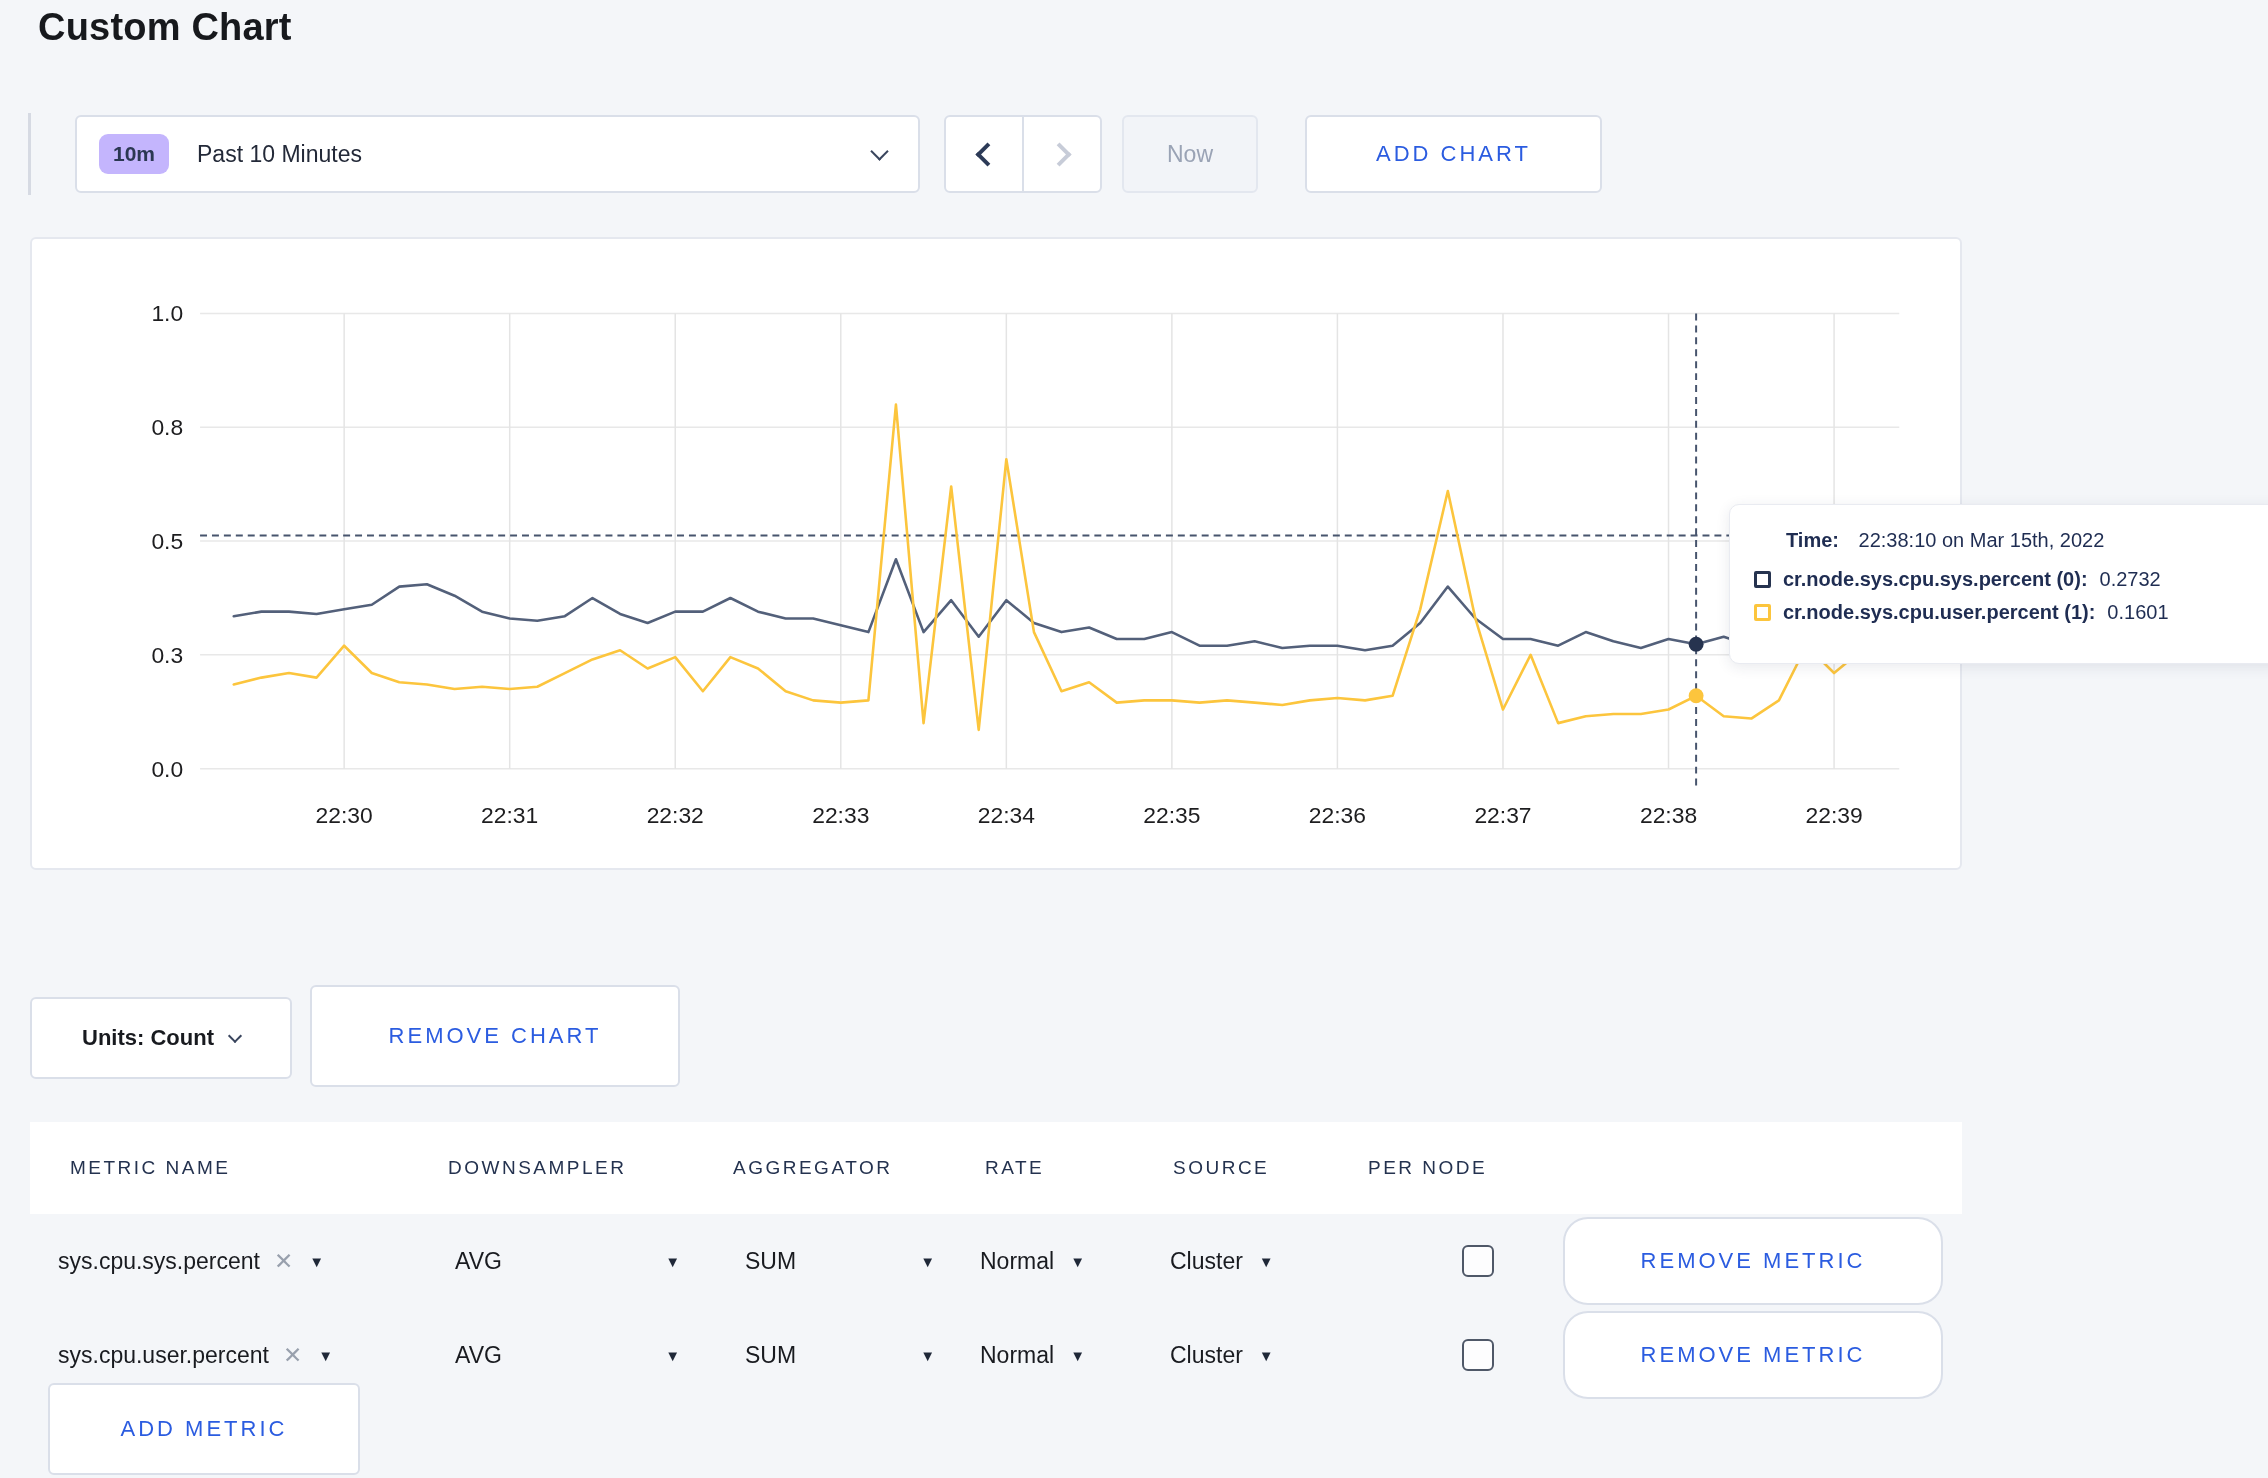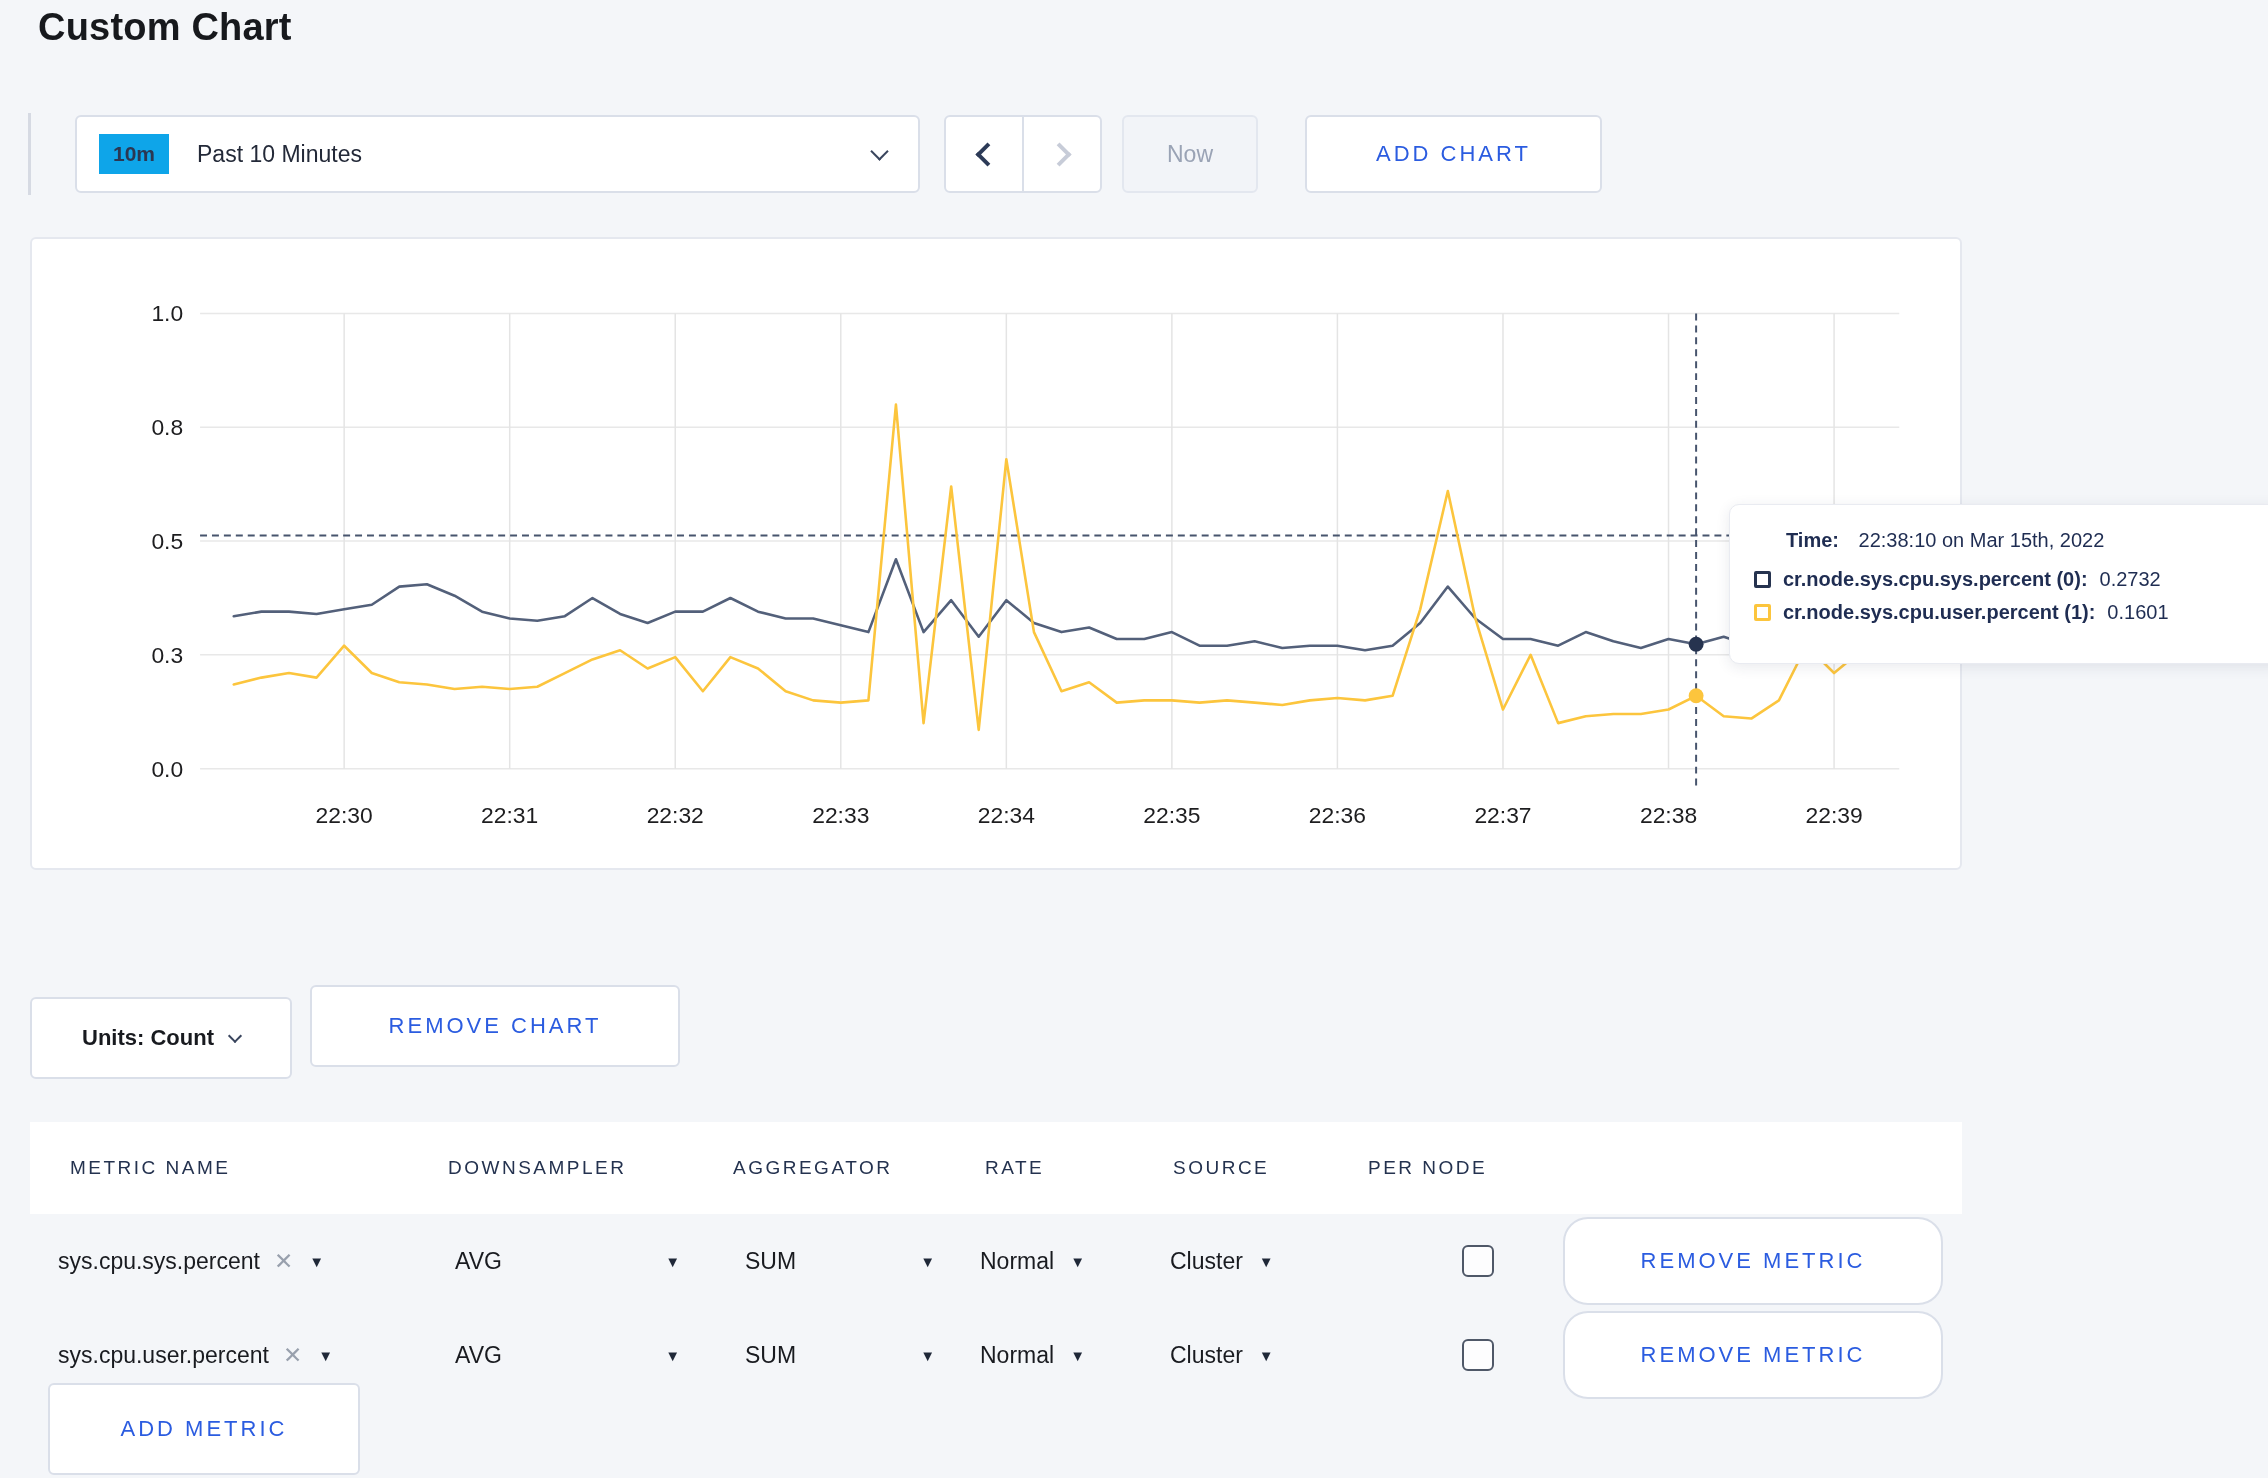--- a/index.html
+++ b/index.html
@@ -19,21 +19,21 @@
   }
   .abs{position:absolute;}
   .page-title{
     left:38px;top:6px;font-size:38px;font-weight:700;color:#17191d;letter-spacing:.2px;
   }
   .toolbar-divider{left:28px;top:113px;width:3px;height:82px;background:#d6dae3;}
   .panel{background:#fff;border:2px solid var(--border);border-radius:6px;}
   
   .time-select{left:75px;top:115px;width:845px;height:78px;display:flex;align-items:center;cursor:pointer;}
   .range-badge{
-    margin-left:22px;padding:8px 14px;background:#0ea5e9;border-radius:0;
+    margin-left:22px;padding:8px 14px;background:#c4b5fd;border-radius:9px;
     font-size:21px;font-weight:700;color:#2b3752;
   }
   .range-label{margin-left:28px;font-size:23px;color:#232938;}
   .chev{width:13px;height:13px;border-right:2.5px solid #39455d;border-bottom:2.5px solid #39455d;transform:rotate(45deg);display:inline-block;}
   .time-select .chev{position:absolute;right:32px;top:28px;}
   
   .nav-group{left:944px;top:115px;width:158px;height:78px;display:flex;background:#fff;border:2px solid var(--border);border-radius:6px;}
   .nav-half{flex:1;display:flex;align-items:center;justify-content:center;cursor:pointer;}
   .nav-half + .nav-half{border-left:2px solid var(--border);}
   .arrow{width:17px;height:17px;border-right:4px solid #2c3a57;border-bottom:4px solid #2c3a57;}
@@ -61,21 +61,21 @@
   .tt-time-row{margin-left:32px;margin-bottom:16px;}
   .tt-time-row b{margin-right:14px;}
   .tt-row{display:flex;align-items:center;margin-top:10px;}
   .tt-square{width:17px;height:17px;border:3.5px solid #26334f;border-radius:2px;margin-right:12px;flex:none;background:#fff;}
   .tt-label{font-weight:700;}
   .tt-value{margin-left:12px;}
   
   .units-select{left:30px;top:985px;width:262px;height:82px;display:flex;align-items:center;justify-content:center;gap:16px;cursor:pointer;margin-top:12px;}
   .units-label{font-size:22px;font-weight:700;color:#181a1f;}
   .units-select .chev{width:10px;height:10px;border-width:2px;margin-top:-4px;}
-  .remove-chart-btn{left:310px;top:985px;width:370px;height:82px;}
+  .remove-chart-btn{left:310px;top:985px;width:370px;height:102px;}
   
   .thead{left:30px;top:1122px;width:1932px;height:92px;background:#fff;}
   .th{position:absolute;top:50%;transform:translateY(-50%);font-size:19px;letter-spacing:2.5px;color:#24324f;}
   .trow{left:30px;width:1932px;height:94px;}
   .cell{position:absolute;top:50%;transform:translateY(-50%);display:flex;align-items:center;font-size:23px;color:#191b20;}
   .x-icon{color:#98a0ad;font-size:23px;margin-left:14px;}
   .tri{font-size:15px;color:#1f2838;margin-left:16px;}
   .sel-wide{justify-content:space-between;}
   .checkbox{position:absolute;width:32px;height:32px;border:2.5px solid #4f5868;border-radius:6px;background:#fdfdfe;top:50%;transform:translateY(-50%);}
   .remove-metric-btn{position:absolute;left:1533px;top:3px;width:380px;height:88px;border-radius:25px;}

